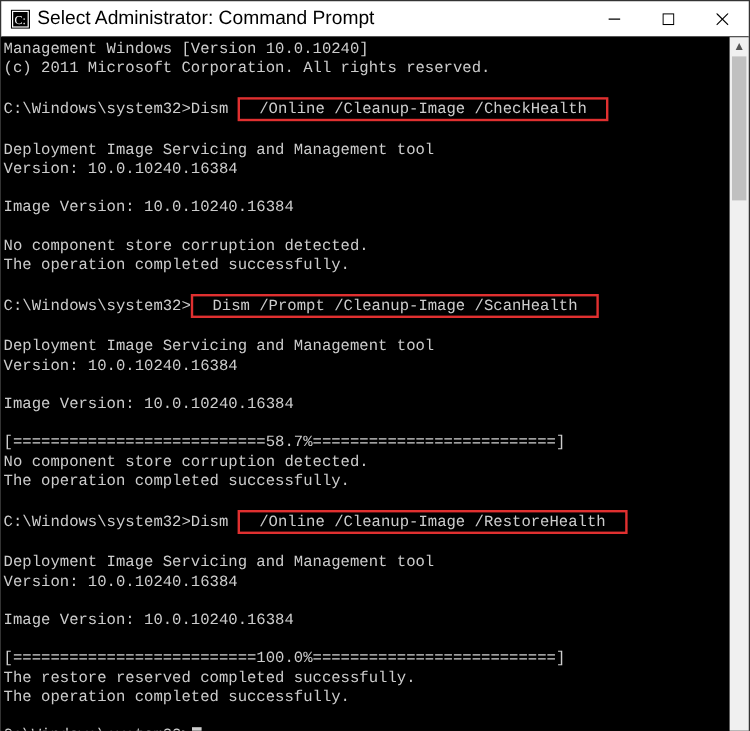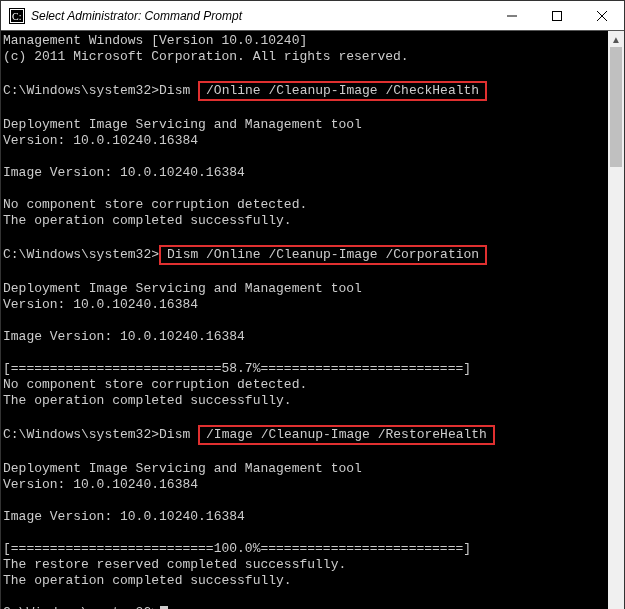--- a/index.html
+++ b/index.html
@@ -29,23 +29,22 @@
   .titlebar .icon {
     width: 16px;
     height: 16px;
     margin: 0 6px 0 8px;
     display: flex;
     align-items: center;
     justify-content: center;
   }
   .titlebar .title {
     flex: 0 0 auto;
-    font-size: 12px;
+    font-size: 16px;
     color: #000;
-    font-style: italic;
   }
   .titlebar .spacer { flex: 1; }
   .titlebar .btn {
     width: 45px;
     height: 30px;
     display: flex;
     align-items: center;
     justify-content: center;
     color: #000;
   }
@@ -81,21 +80,21 @@
   .scrollbar .thumb {
     position: absolute;
     top: 16px;
     left: 2px;
     right: 2px;
     height: 120px;
     background: #c0c0c0;
   }
   .hl {
     border: 2px solid #e03030;
-    padding: 0 6px;
+    padding: 0 16px;
     display: inline-block;
   }
   .cursor {
     display: inline-block;
     width: 8px;
     height: 14px;
     background: #cccccc;
     vertical-align: text-bottom;
     margin-left: 1px;
   }
@@ -140,32 +139,32 @@
 <span>C:\Windows\system32&gt;</span><span>Dism </span><span class="hl">/Online /Cleanup-Image /CheckHealth</span>
 
 <span>Deployment Image Servicing and Management tool</span>
 <span>Version: 10.0.10240.16384</span>
 
 <span>Image Version: 10.0.10240.16384</span>
 
 <span>No component store corruption detected.</span>
 <span>The operation completed successfully.</span>
 
-<span>C:\Windows\system32&gt;</span><span class="hl">Dism /Online /Cleanup-Image /Corporation</span>
+<span>C:\Windows\system32&gt;</span><span class="hl">Dism /Prompt /Cleanup-Image /ScanHealth</span>
 
 <span>Deployment Image Servicing and Management tool</span>
 <span>Version: 10.0.10240.16384</span>
 
 <span>Image Version: 10.0.10240.16384</span>
 
 <span>[===========================58.7%==========================]</span>
 <span>No component store corruption detected.</span>
 <span>The operation completed successfully.</span>
 
-<span>C:\Windows\system32&gt;</span><span>Dism </span><span class="hl">/Image /Cleanup-Image /RestoreHealth</span>
+<span>C:\Windows\system32&gt;</span><span>Dism </span><span class="hl">/Online /Cleanup-Image /RestoreHealth</span>
 
 <span>Deployment Image Servicing and Management tool</span>
 <span>Version: 10.0.10240.16384</span>
 
 <span>Image Version: 10.0.10240.16384</span>
 
 <span>[==========================100.0%==========================] </span>
 <span>The restore reserved completed successfully.</span>
 <span>The operation completed successfully.</span>
 

